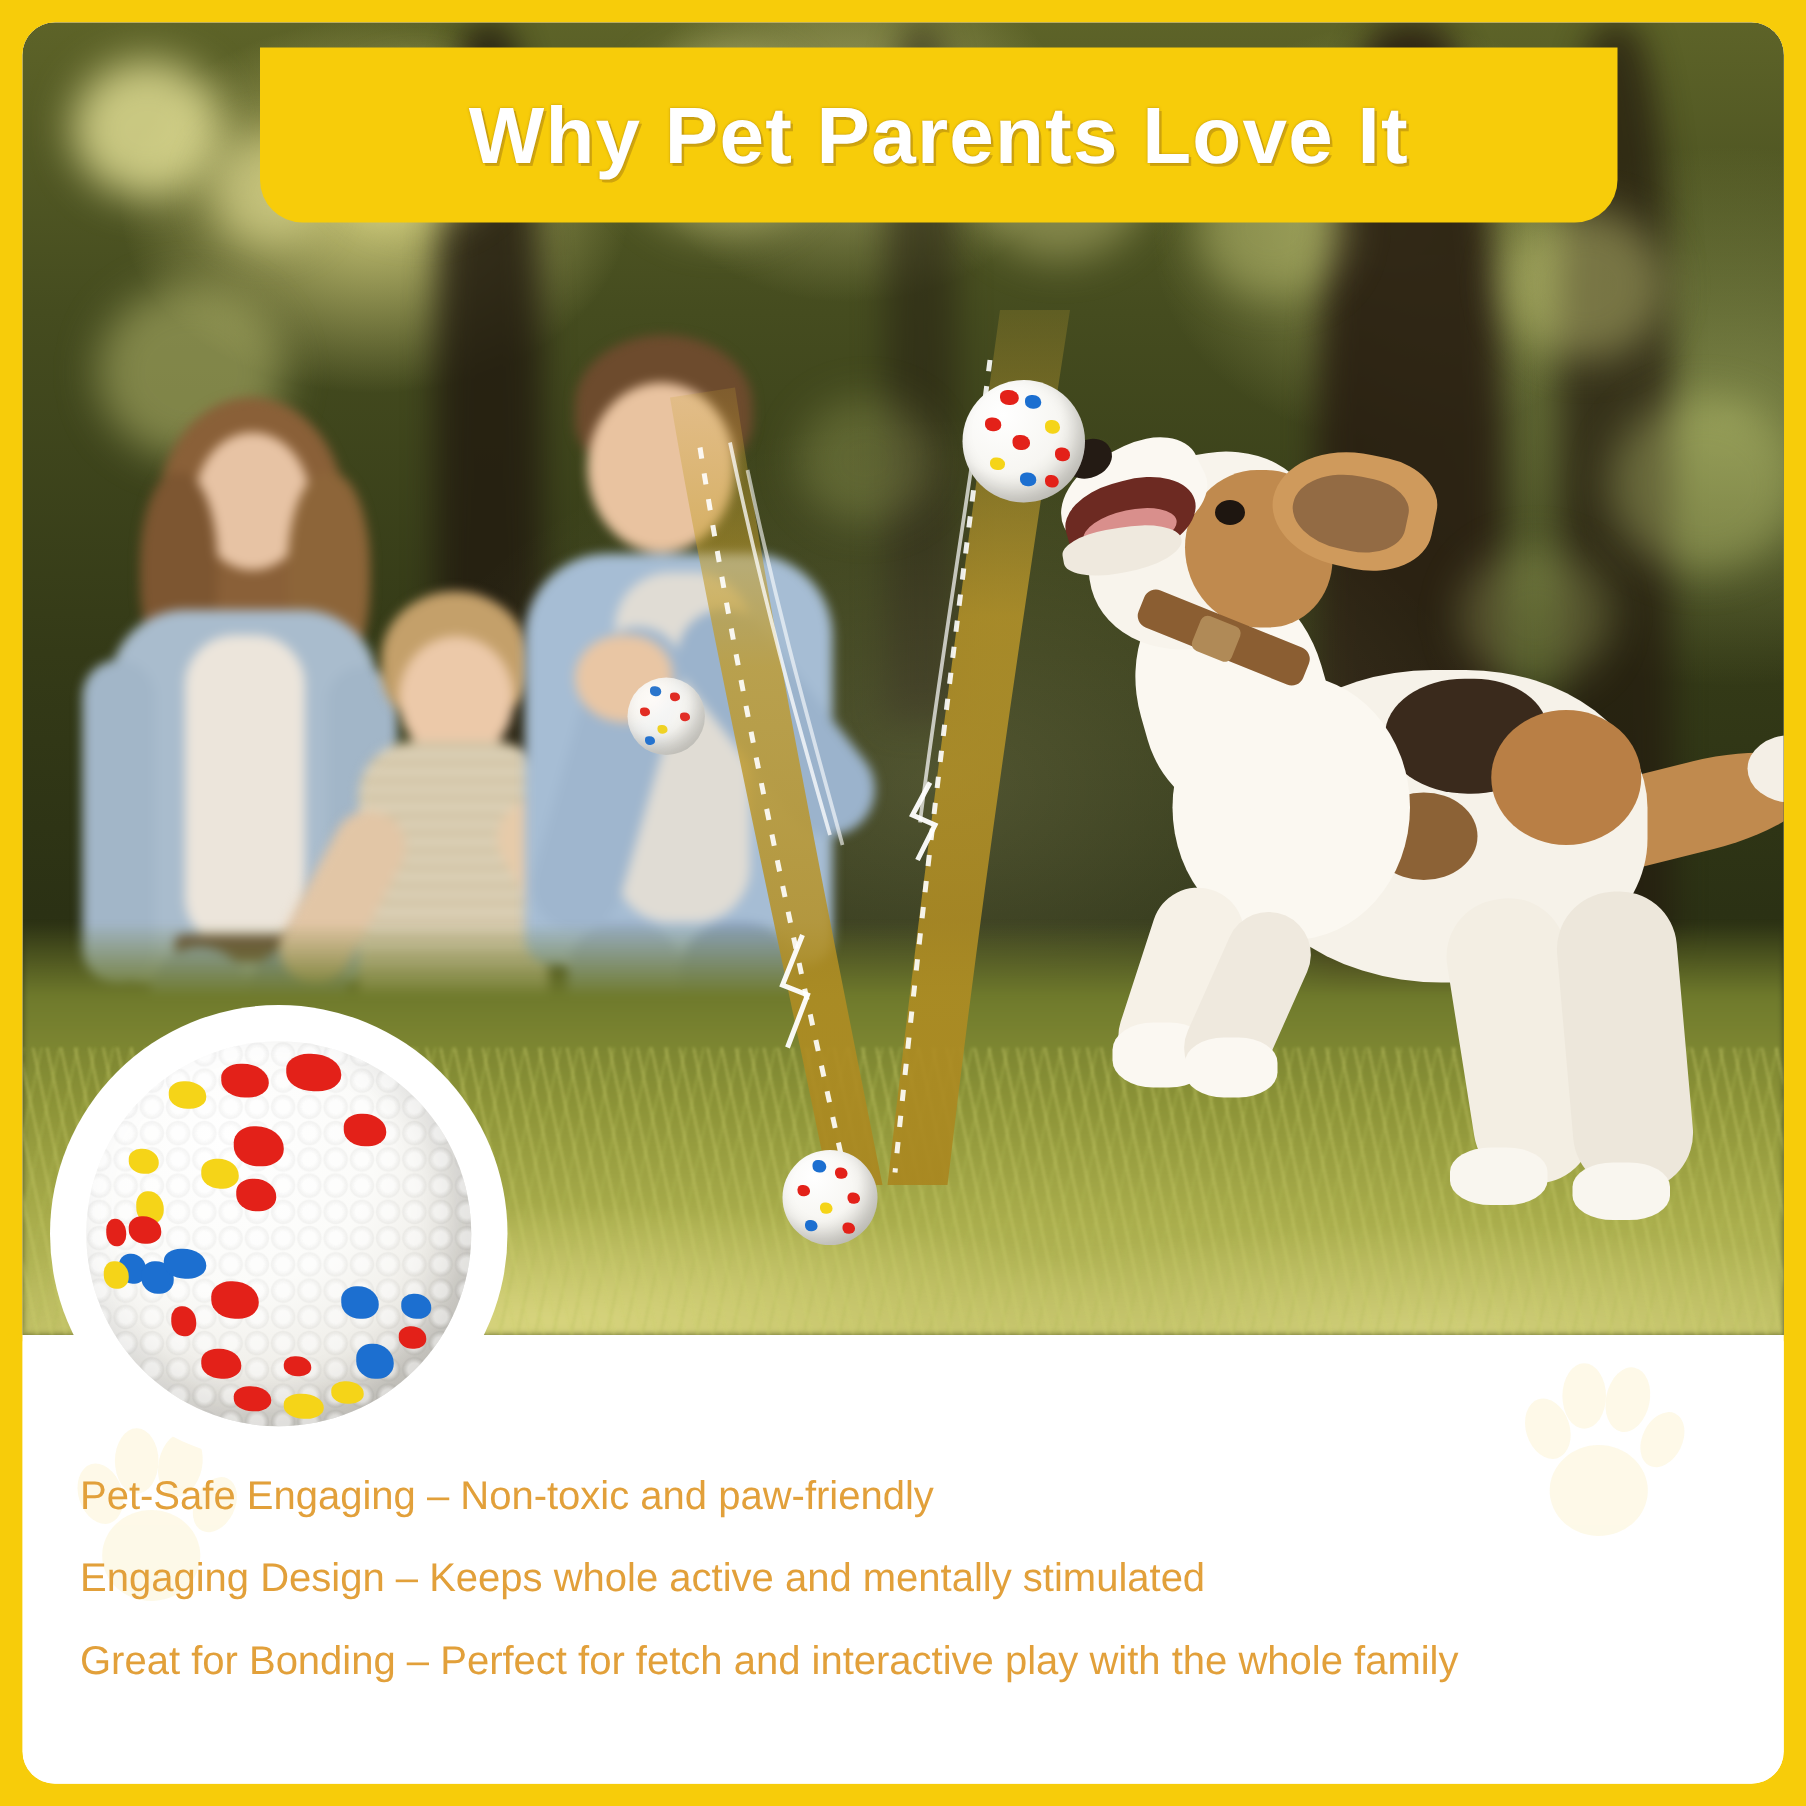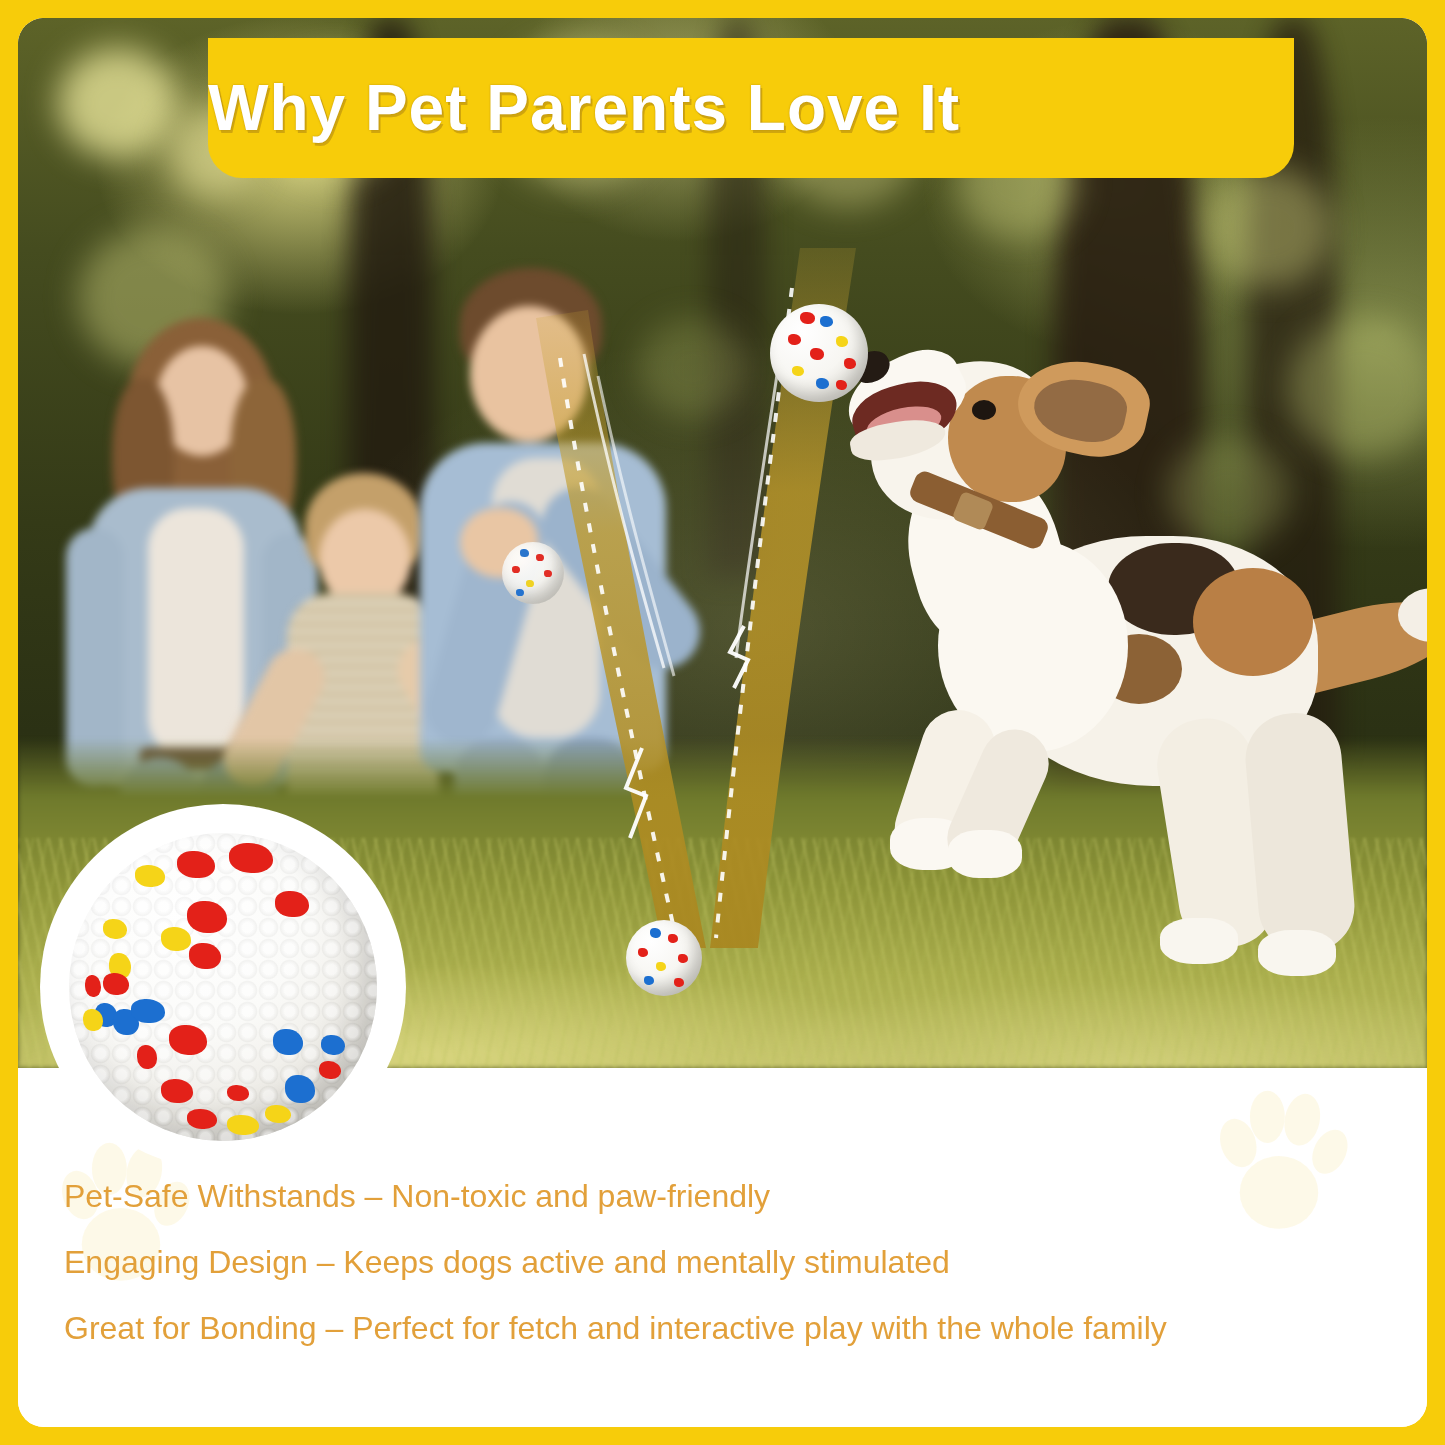--- a/index.html
+++ b/index.html
@@ -80,21 +80,21 @@
     box-shadow:inset -14px -18px 34px rgba(0,0,0,.17), inset 10px 12px 22px rgba(255,255,255,.7);}
   #texture{position:absolute;inset:0;border-radius:50%;
     background-image:
       radial-gradient(circle at 50% 50%, rgba(255,255,255,.85) 34%, rgba(0,0,0,.07) 62%, rgba(0,0,0,0) 70%);
     background-size:21px 21px;background-position:0 0;opacity:.55;}
   .bdot{position:absolute;border-radius:40% 55% 42% 50%;}
 
   
   #banner{position:absolute;left:190px;top:20px;width:1086px;height:140px;
           background:#F7CC0A;border-radius:0 0 34px 34px;
-          display:flex;align-items:center;z-index:40;}
+          display:flex;align-items:center;justify-content:center;z-index:40;}
   #banner-text{font-size:64px;font-weight:bold;color:#ffffff;letter-spacing:1px;
      text-shadow:2px 3px 0 rgba(176,135,16,.55), 0 0 2px rgba(176,135,16,.85);
      white-space:nowrap;}
 
   
   #features{position:absolute;left:0;top:1055px;width:1409px;height:354px;
             background:#ffffff;overflow:hidden;}
   .paw{position:absolute;opacity:.30;}
   #feature-list{position:relative;z-index:5;margin:0;padding:107px 0 0 46px;
                 list-style:none;}
@@ -265,22 +265,22 @@
 
     <svg class="paw" style="left:1186px;top:6px;width:150px;height:160px;" viewBox="0 0 100 110">
       <ellipse cx="50" cy="78" rx="27" ry="25" fill="#FAECB4"></ellipse>
       <ellipse cx="22" cy="44" rx="12" ry="17" fill="#FAECB4" transform="rotate(-18 22 44)"></ellipse>
       <ellipse cx="42" cy="26" rx="12" ry="18" fill="#FAECB4"></ellipse>
       <ellipse cx="66" cy="28" rx="12" ry="18" fill="#FAECB4" transform="rotate(12 66 28)"></ellipse>
       <ellipse cx="85" cy="50" rx="11" ry="16" fill="#FAECB4" transform="rotate(26 85 50)"></ellipse>
     </svg>
 
     <ul id="feature-list">
-      <li>Pet-Safe Withstands – Non-toxic and paw-friendly</li>
-      <li>Engaging Design – Keeps dogs active and mentally stimulated</li>
+      <li>Pet-Safe Engaging – Non-toxic and paw-friendly</li>
+      <li>Engaging Design – Keeps whole active and mentally stimulated</li>
       <li>Great for Bonding – Perfect for fetch and interactive play with the whole family</li>
     </ul>
   </div>
 
   <div id="inset">
     <div id="bigball">
       <div id="texture"></div>
       <div class="bdot" style="left:108px;top:18px;width:38px;height:27px;background:#E32119;"></div>
       <div class="bdot" style="left:160px;top:10px;width:44px;height:30px;background:#E32119;"></div>
       <div class="bdot" style="left:66px;top:32px;width:30px;height:22px;background:#F5D418;"></div>

